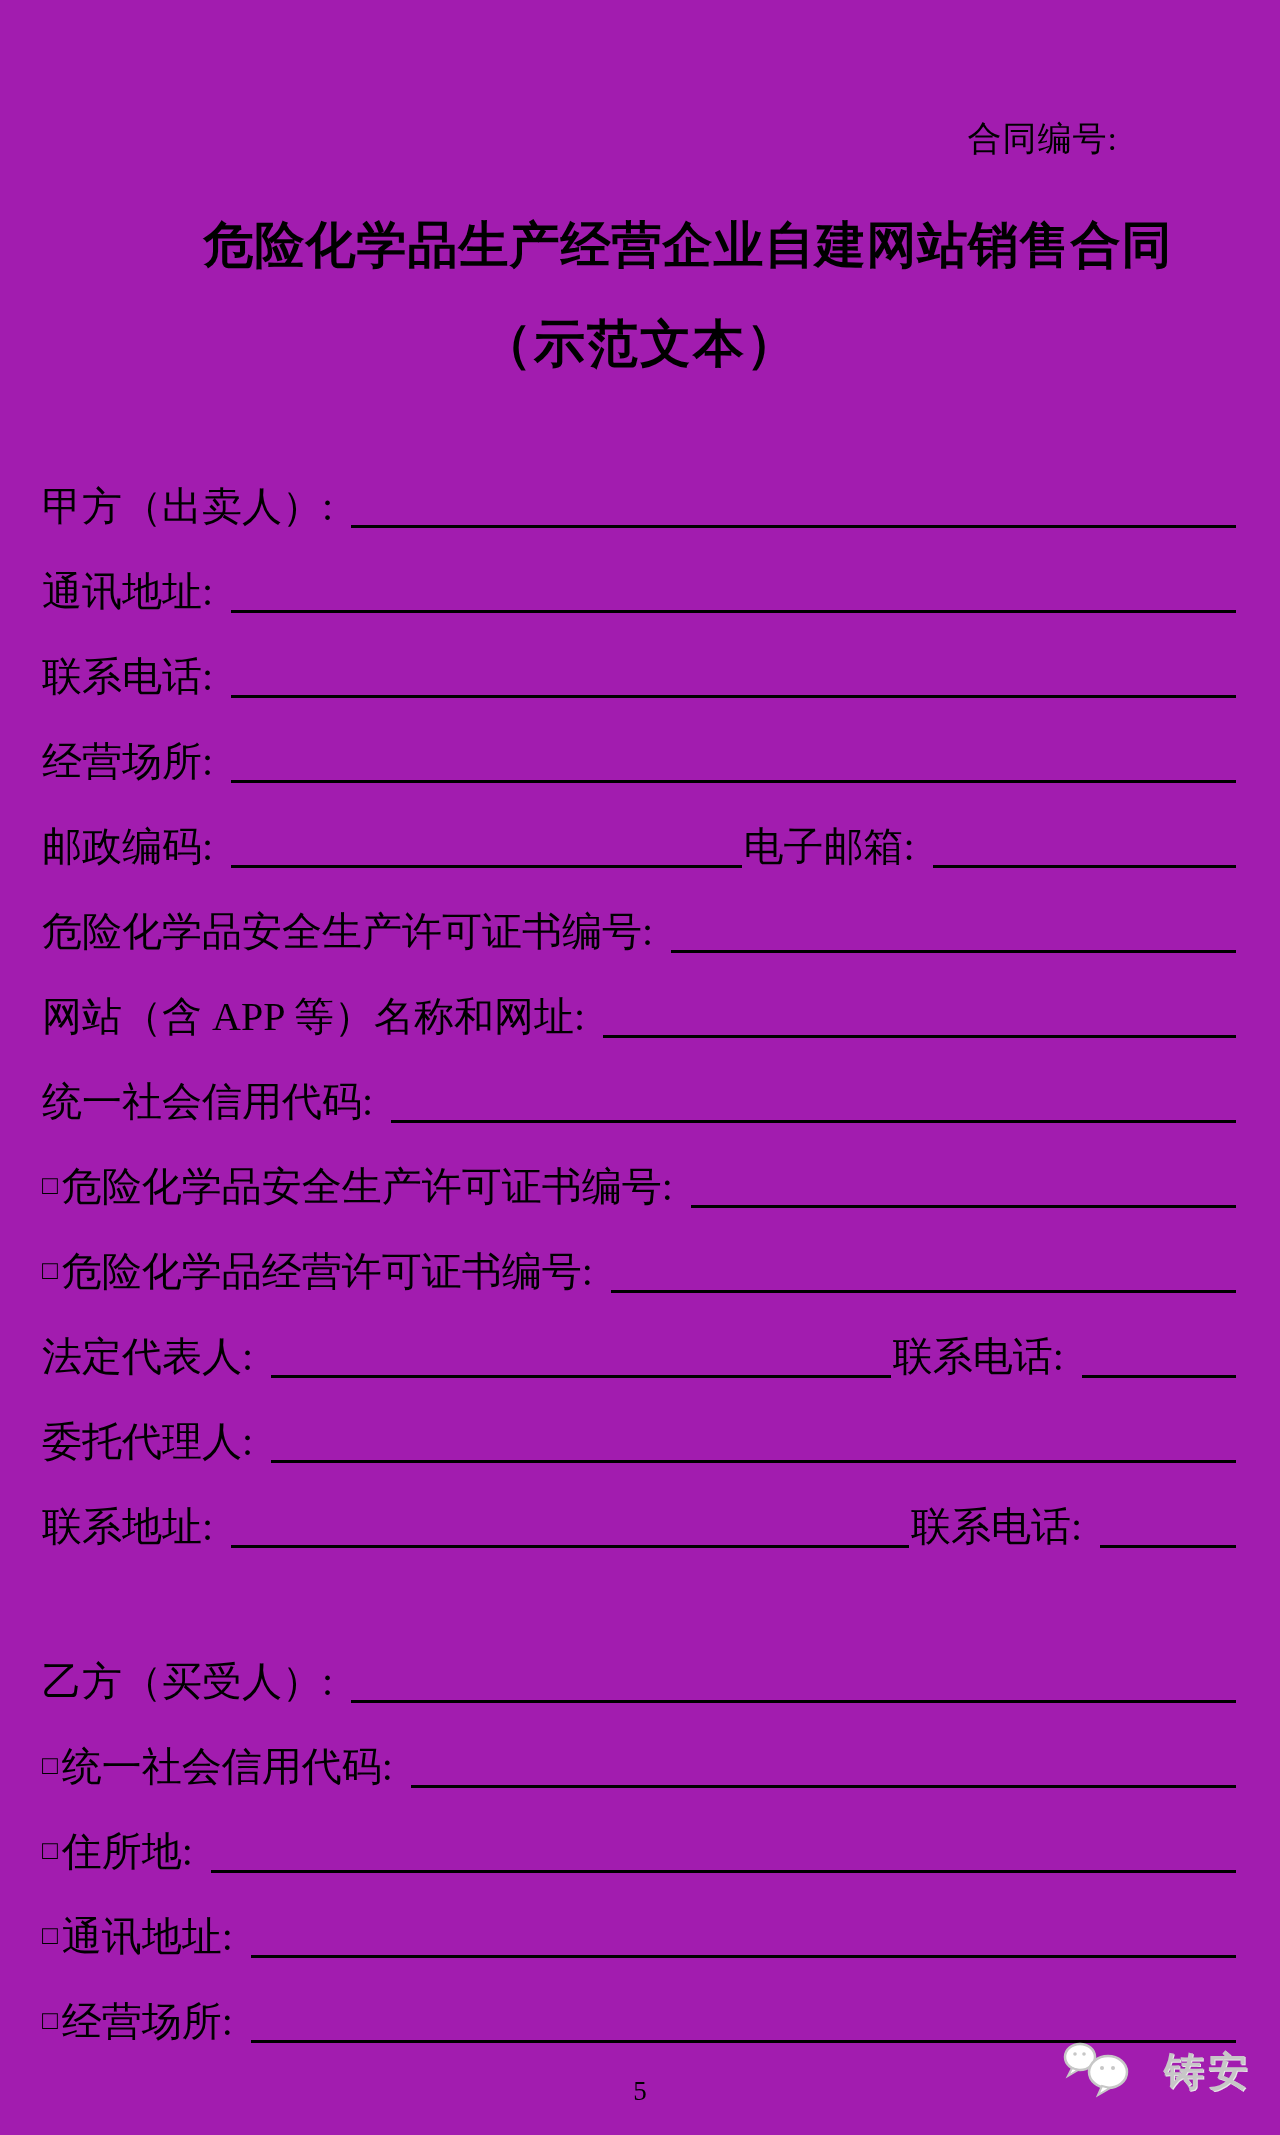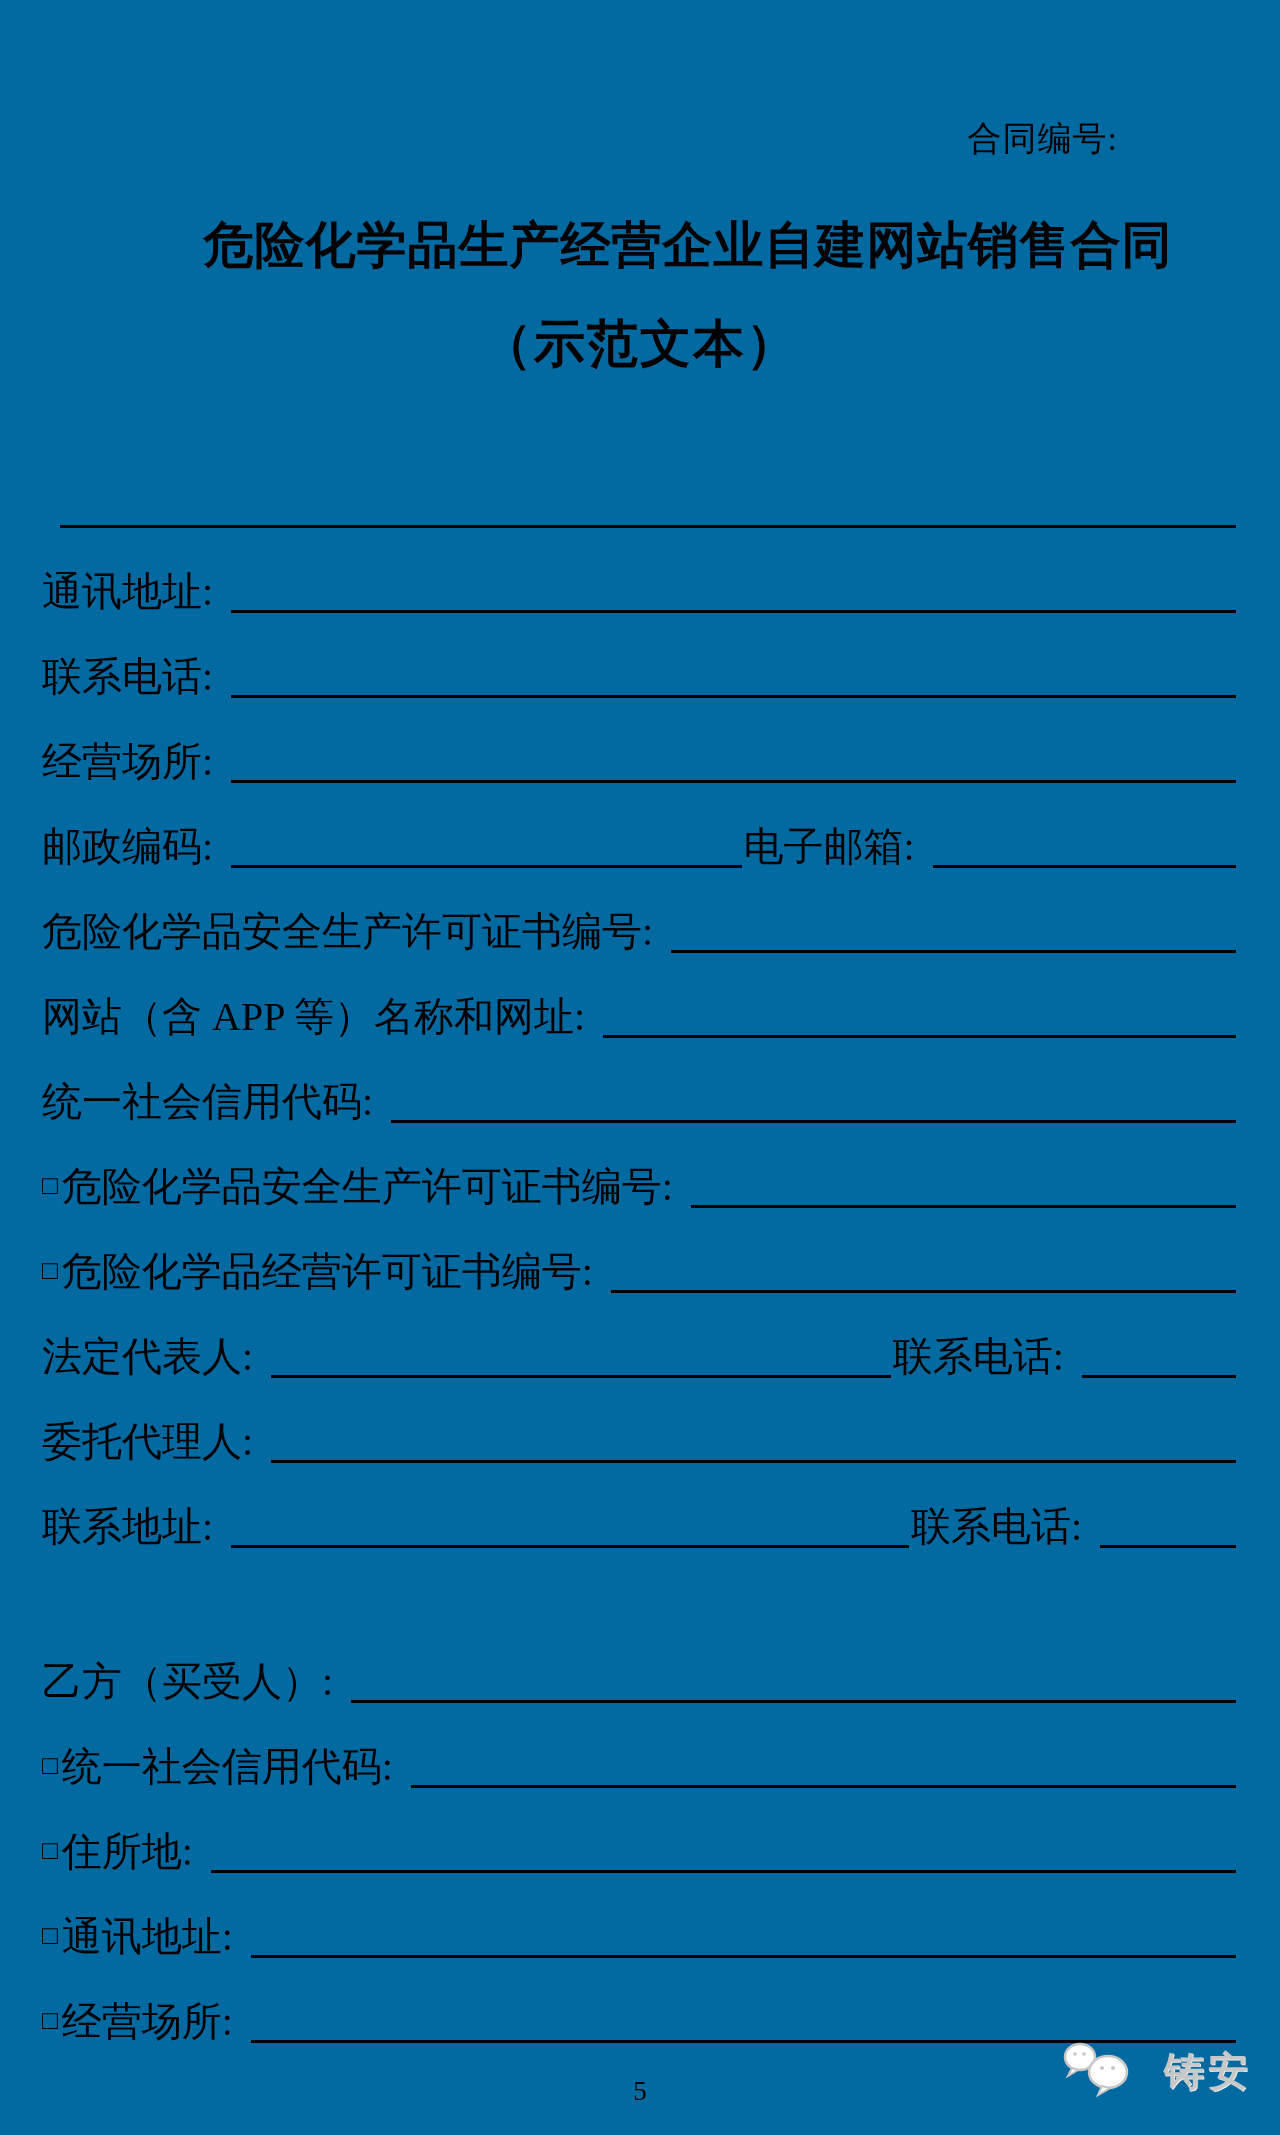--- a/index.html
+++ b/index.html
@@ -1,17 +1,17 @@
 <!DOCTYPE html>
 <html lang="zh"><head>
 <meta charset="utf-8">
 <style>
   html,body{margin:0;padding:0;background:#ffffff;}
   .page{
-    position:relative;width:1280px;height:2135px;background:#0369a1;
+    position:relative;width:1280px;height:2135px;background:#a21caf;
     font-family:"Liberation Serif","DejaVu Serif",serif;color:#000;
     overflow:hidden;
   }
   .contract-no{position:absolute;top:116px;right:162px;font-size:34px;letter-spacing:1px;}
   .title{
     position:absolute;top:212px;left:0;width:100%;margin:0;text-align:center;
     font-size:50px;font-weight:bold;letter-spacing:1px;padding-left:48px;
   }
   .subtitle{
     position:absolute;top:310px;left:0;width:100%;margin:0;text-align:center;
@@ -40,20 +40,21 @@
 
   <div class="contract-no">合同编号:</div>
 
   <h1 class="title">危险化学品生产经营企业自建网站销售合同</h1>
 
   <h2 class="subtitle">（示范文本）</h2>
 
   <div id="form">
       <div class="section" id="party-a">
         <div class="row">
+          <span class="label">甲方（出卖人）:</span>
           <span class="line" style="flex-grow: 1;"></span>
         </div>
         <div class="row">
           <span class="label">通讯地址:</span>
           <span class="line" style="flex-grow: 1;"></span>
         </div>
         <div class="row">
           <span class="label">联系电话:</span>
           <span class="line" style="flex-grow: 1;"></span>
         </div>

